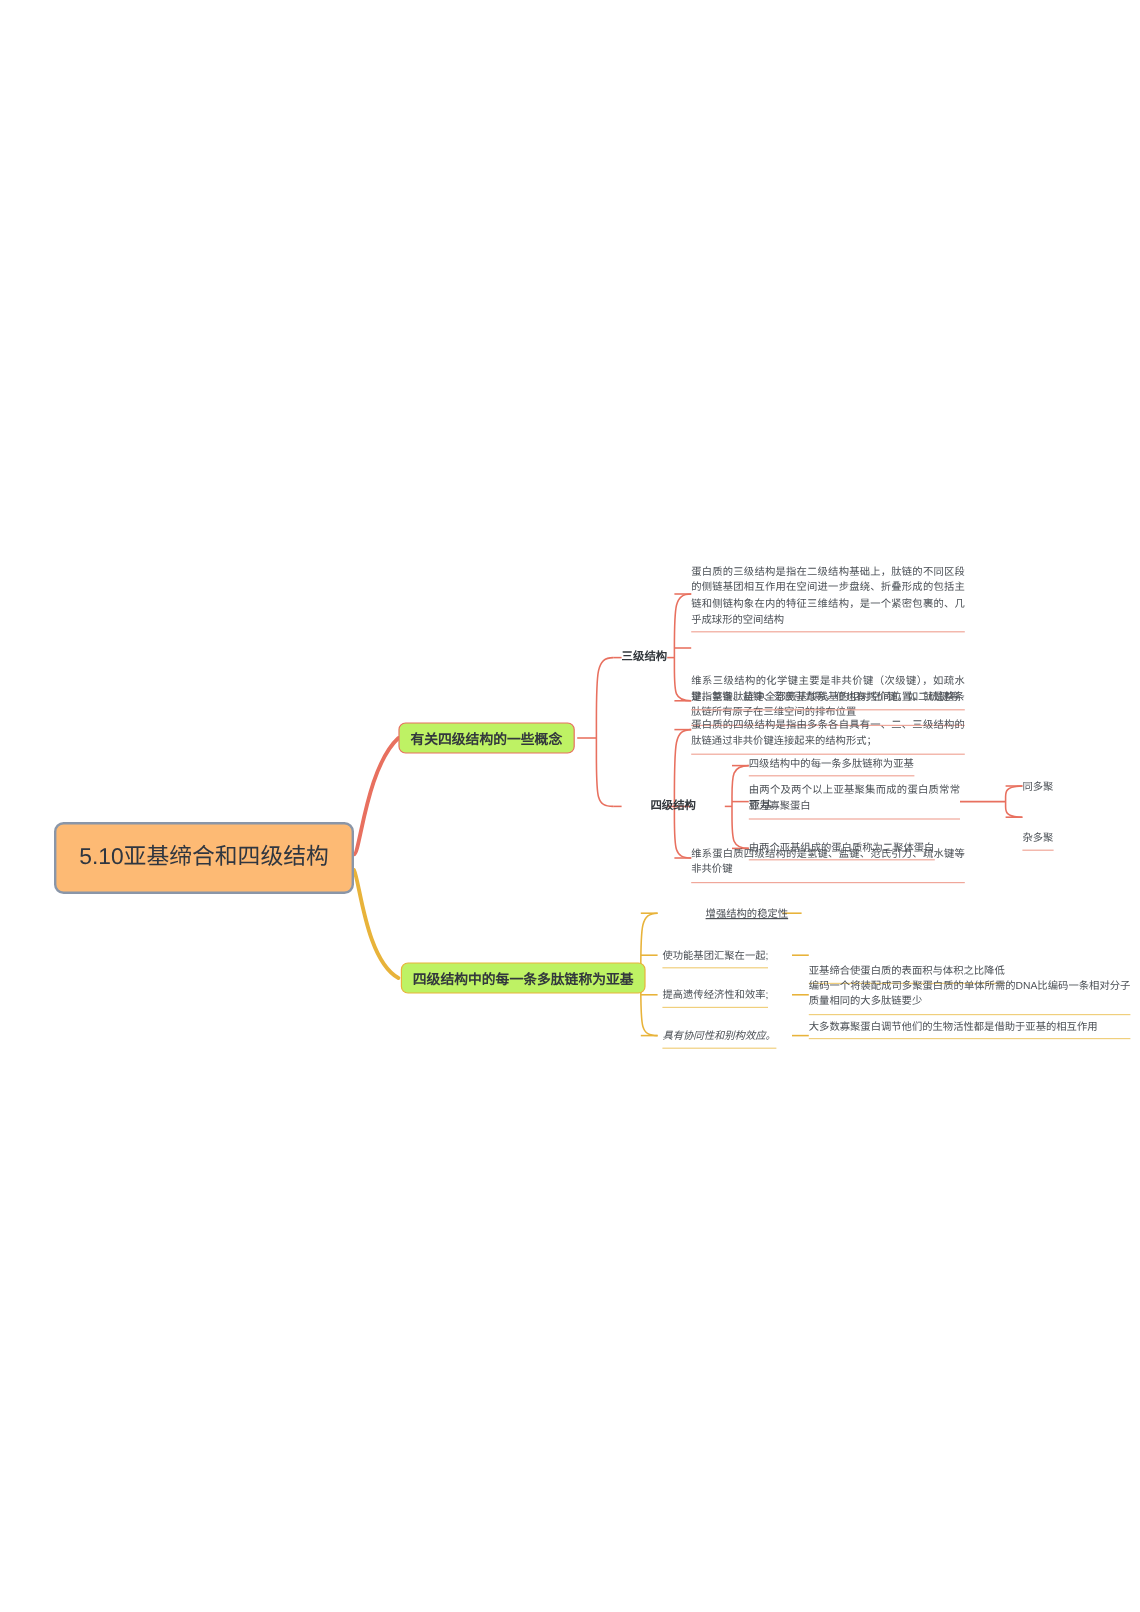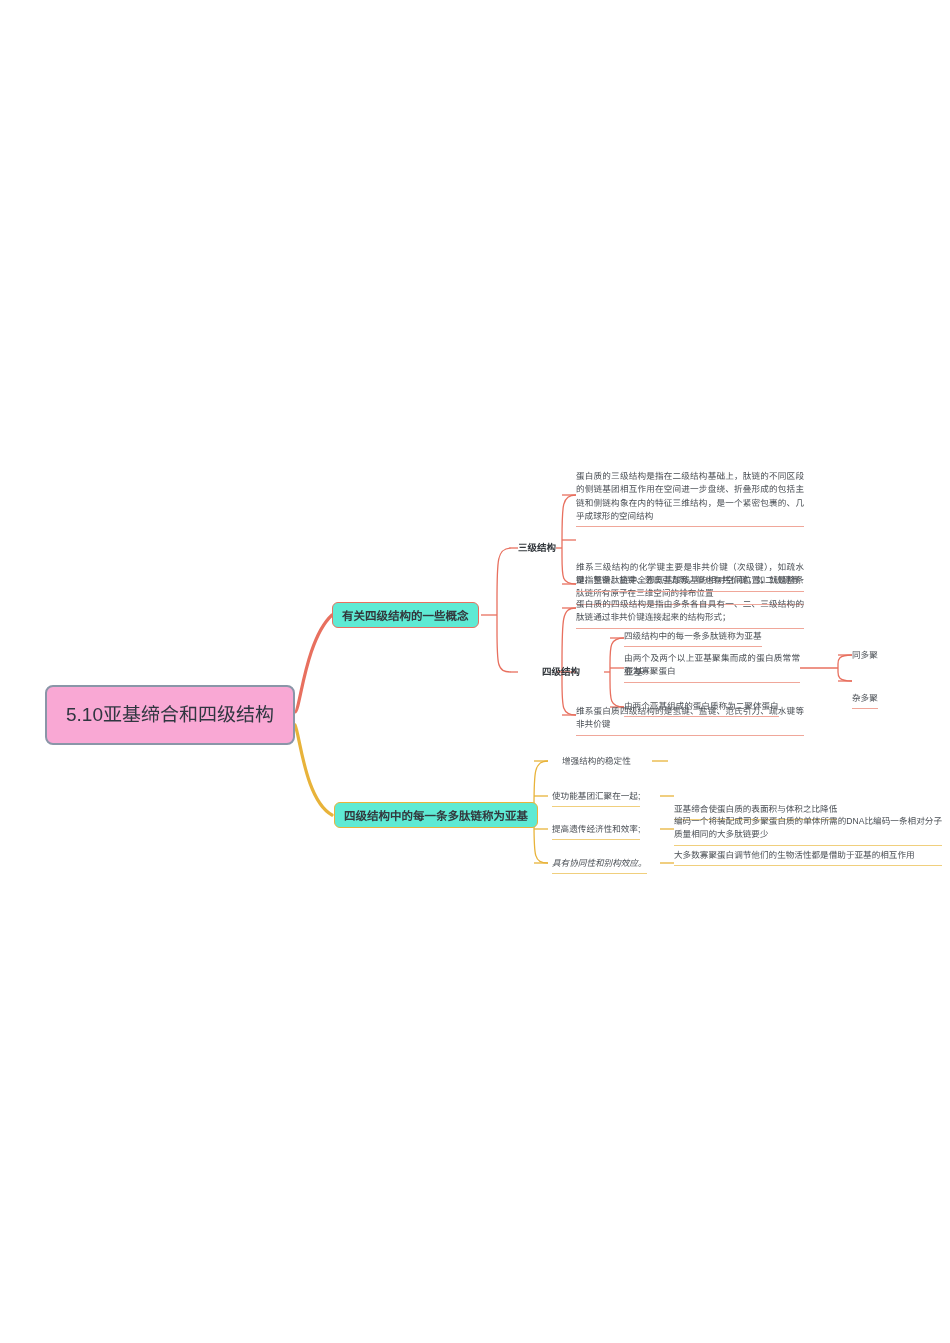--- a/index.html
+++ b/index.html
@@ -12,32 +12,32 @@
   }
   #canvas{position:relative;width:950px;height:1343px;}
   #wires{position:absolute;left:0;top:0;width:950px;height:1343px;pointer-events:none;}
 
   
   .root-node{
     position:absolute;
     left:45px;top:685px;width:250px;height:60px;
     border:2px solid #8a96a8;
     border-radius:8px;
-    background:#f9a8d4;
+    background:#fdba74;
     display:flex;align-items:center;justify-content:center;
     text-align:center;
     font-size:19px;color:#2f3640;line-height:1.25;
     padding:0 10px;box-sizing:border-box;
   }
 
   
   .branch-node{
     position:absolute;
     border-radius:6px;
-    background:#5eead4;
+    background:#bef264;
     display:flex;align-items:center;justify-content:center;
     font-size:11.5px;font-weight:bold;color:#33383d;
     white-space:nowrap;box-sizing:border-box;
     padding:4px 9px;
   }
   .branch-red{border:1.6px solid #e8705f;}
   .branch-yellow{border:1.6px solid #e8b33a;}
 
   
   .sub-label{
@@ -155,21 +155,21 @@
   <div class="leaf leaf-red nowrap" style="left:624px;top:700px;">由两个亚基组成的蛋白质称为二聚体蛋白</div>
 
   <div class="leaf leaf-plain nowrap" style="left:852px;top:649px;">同多聚</div>
 
   <div class="leaf leaf-red nowrap" style="left:852px;top:692px;">杂多聚</div>
 
   <div class="branch-node branch-yellow" style="left:334px;top:802px;">
     <span>四级结构中的每一条多肽链称为亚基</span>
   </div>
 
-  <div class="leaf leaf-plain nowrap" style="left:562px;top:755px;">增强结构的稳定性</div>
+  <div class="leaf leaf-plain nowrap" style="left:588px;top:755px;text-decoration:underline;">增强结构的稳定性</div>
   <div class="leaf leaf-yellow nowrap" style="left:674px;top:755px;margin-top:48px;">亚基缔合使蛋白质的表面积与体积之比降低</div>
 
   <div class="leaf leaf-yellow nowrap" style="left:552px;top:790px;">使功能基团汇聚在一起;</div>
 
   <div class="leaf leaf-yellow nowrap" style="left:552px;top:823px;">提高遗传经济性和效率;</div>
   <div class="leaf leaf-yellow" style="left:674px;top:815px;width:268px;">编码一个将装配成司多聚蛋白质的单体所需的DNA比编码一条相对分子质量相同的大多肽链要少</div>
 
   <div class="leaf leaf-yellow nowrap" style="left:552px;top:857px;font-style:italic;">具有协同性和别构效应。</div>
   <div class="leaf leaf-yellow" style="left:674px;top:849px;width:268px;">大多数寡聚蛋白调节他们的生物活性都是借助于亚基的相互作用</div>
 

